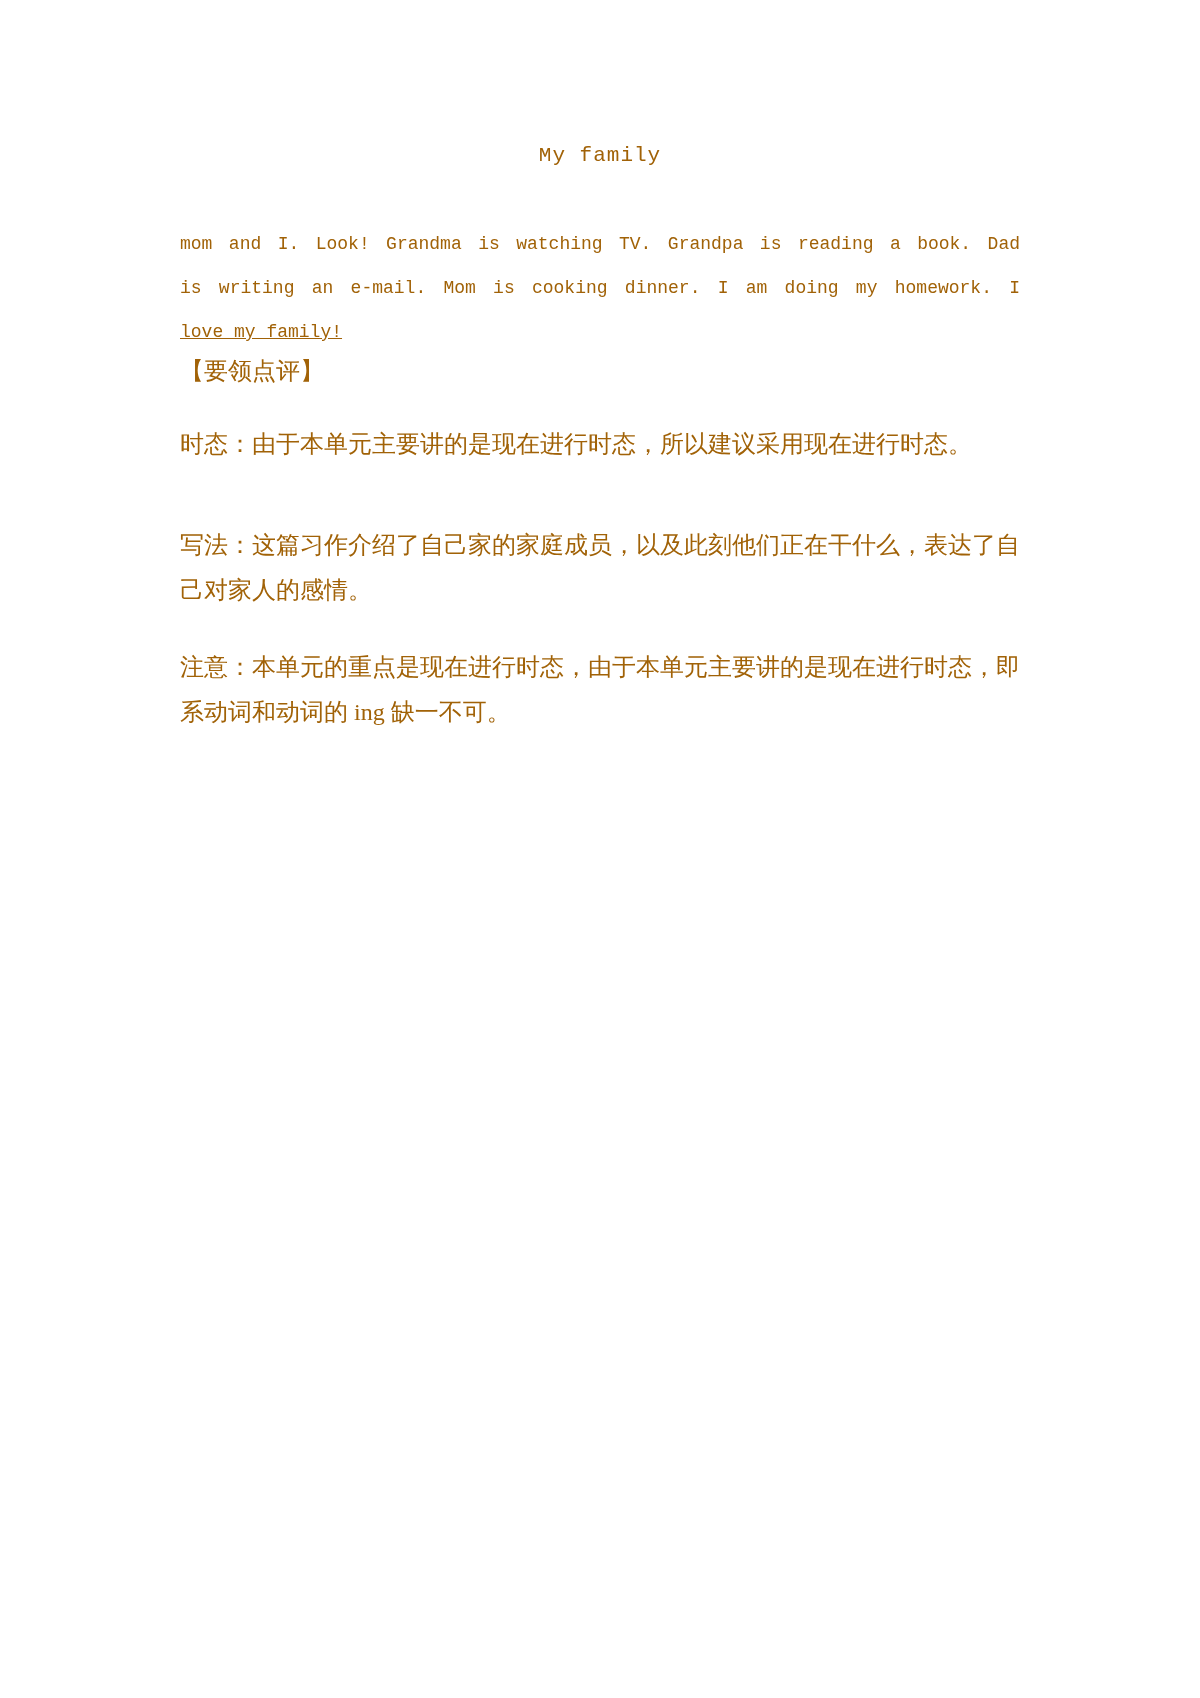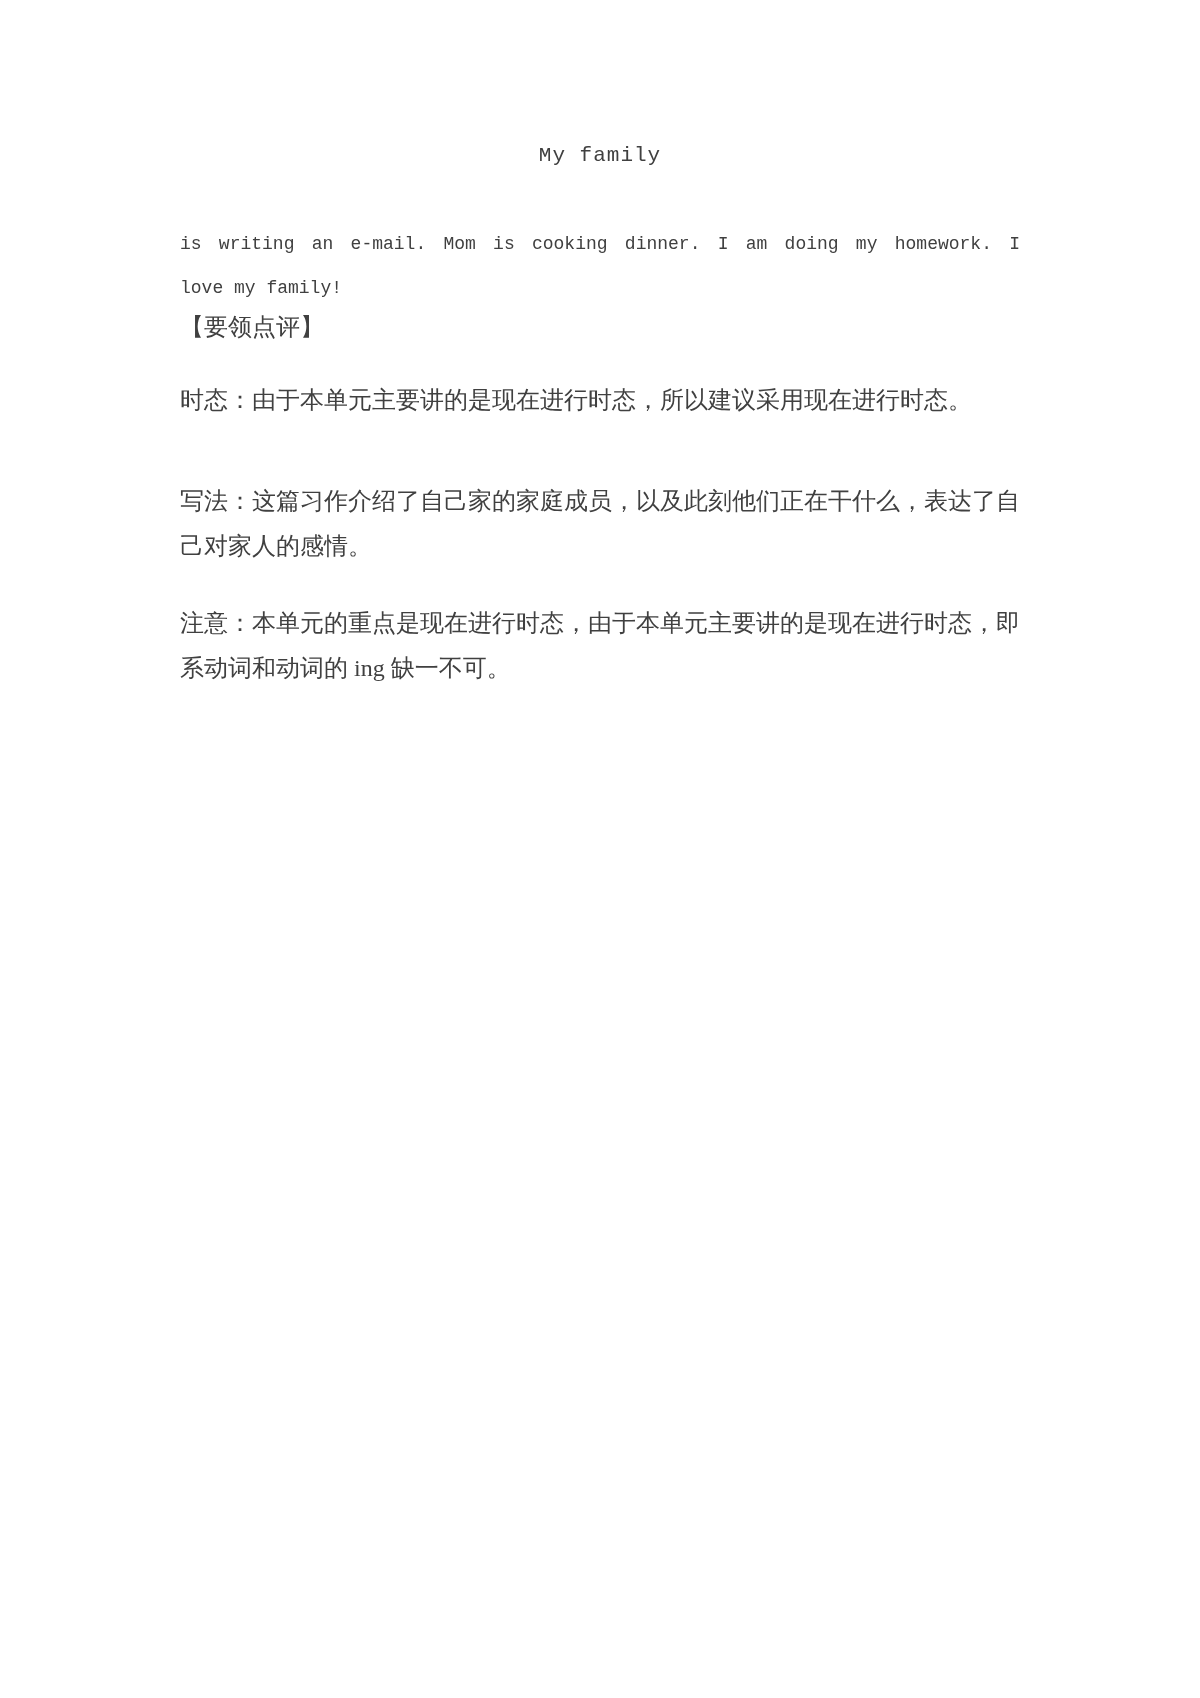--- a/index.html
+++ b/index.html
@@ -8,21 +8,21 @@
     background: #ffffff;
   }
 
   .page {
     position: relative;
     width: 1200px;
     height: 1698px;
     background: #ffffff;
     overflow: hidden;
     font-family: "Liberation Mono", "DejaVu Sans Mono", monospace;
-    color: #404040;
+    color: #a16207;
   }
 
   .content {
     width: 840px;
     margin: 0 auto;
     padding-top: 140px;
   }
 
   .doc-title {
     text-align: center;
@@ -44,20 +44,21 @@
     text-align-last: justify;
   }
 
   .essay-line.first {
     padding-left: 42px;
   }
 
   .essay-line.last {
     text-align: right;
     text-align-last: left;
+    text-decoration: underline;
   }
 
   .section-heading {
     font-size: 24px;
     line-height: 34px;
     font-family: "Liberation Serif", "DejaVu Serif", serif;
     font-weight: normal;
   }
 
   .comment {
@@ -74,20 +75,21 @@
 </style>
 </head>
 <body>
 
 <div class="page">
   <div class="content">
 
     <h1 class="doc-title">My family</h1>
 
     <div class="essay">
+      <div class="essay-line">mom and I. Look! Grandma is watching TV. Grandpa is reading a book. Dad</div>
       <div class="essay-line">is writing an e-mail. Mom is cooking dinner. I am doing my homework. I</div>
       <div class="essay-line last">love my family!</div>
     </div>
 
     <h2 class="section-heading">【要领点评】</h2>
 
     <p class="comment c1">时态：由于本单元主要讲的是现在进行时态，所以建议采用现在进行时态。</p>
 
     <p class="comment c0">写法：这篇习作介绍了自己家的家庭成员，以及此刻他们正在干什么，表达了自己对家人的感情。</p>
 

